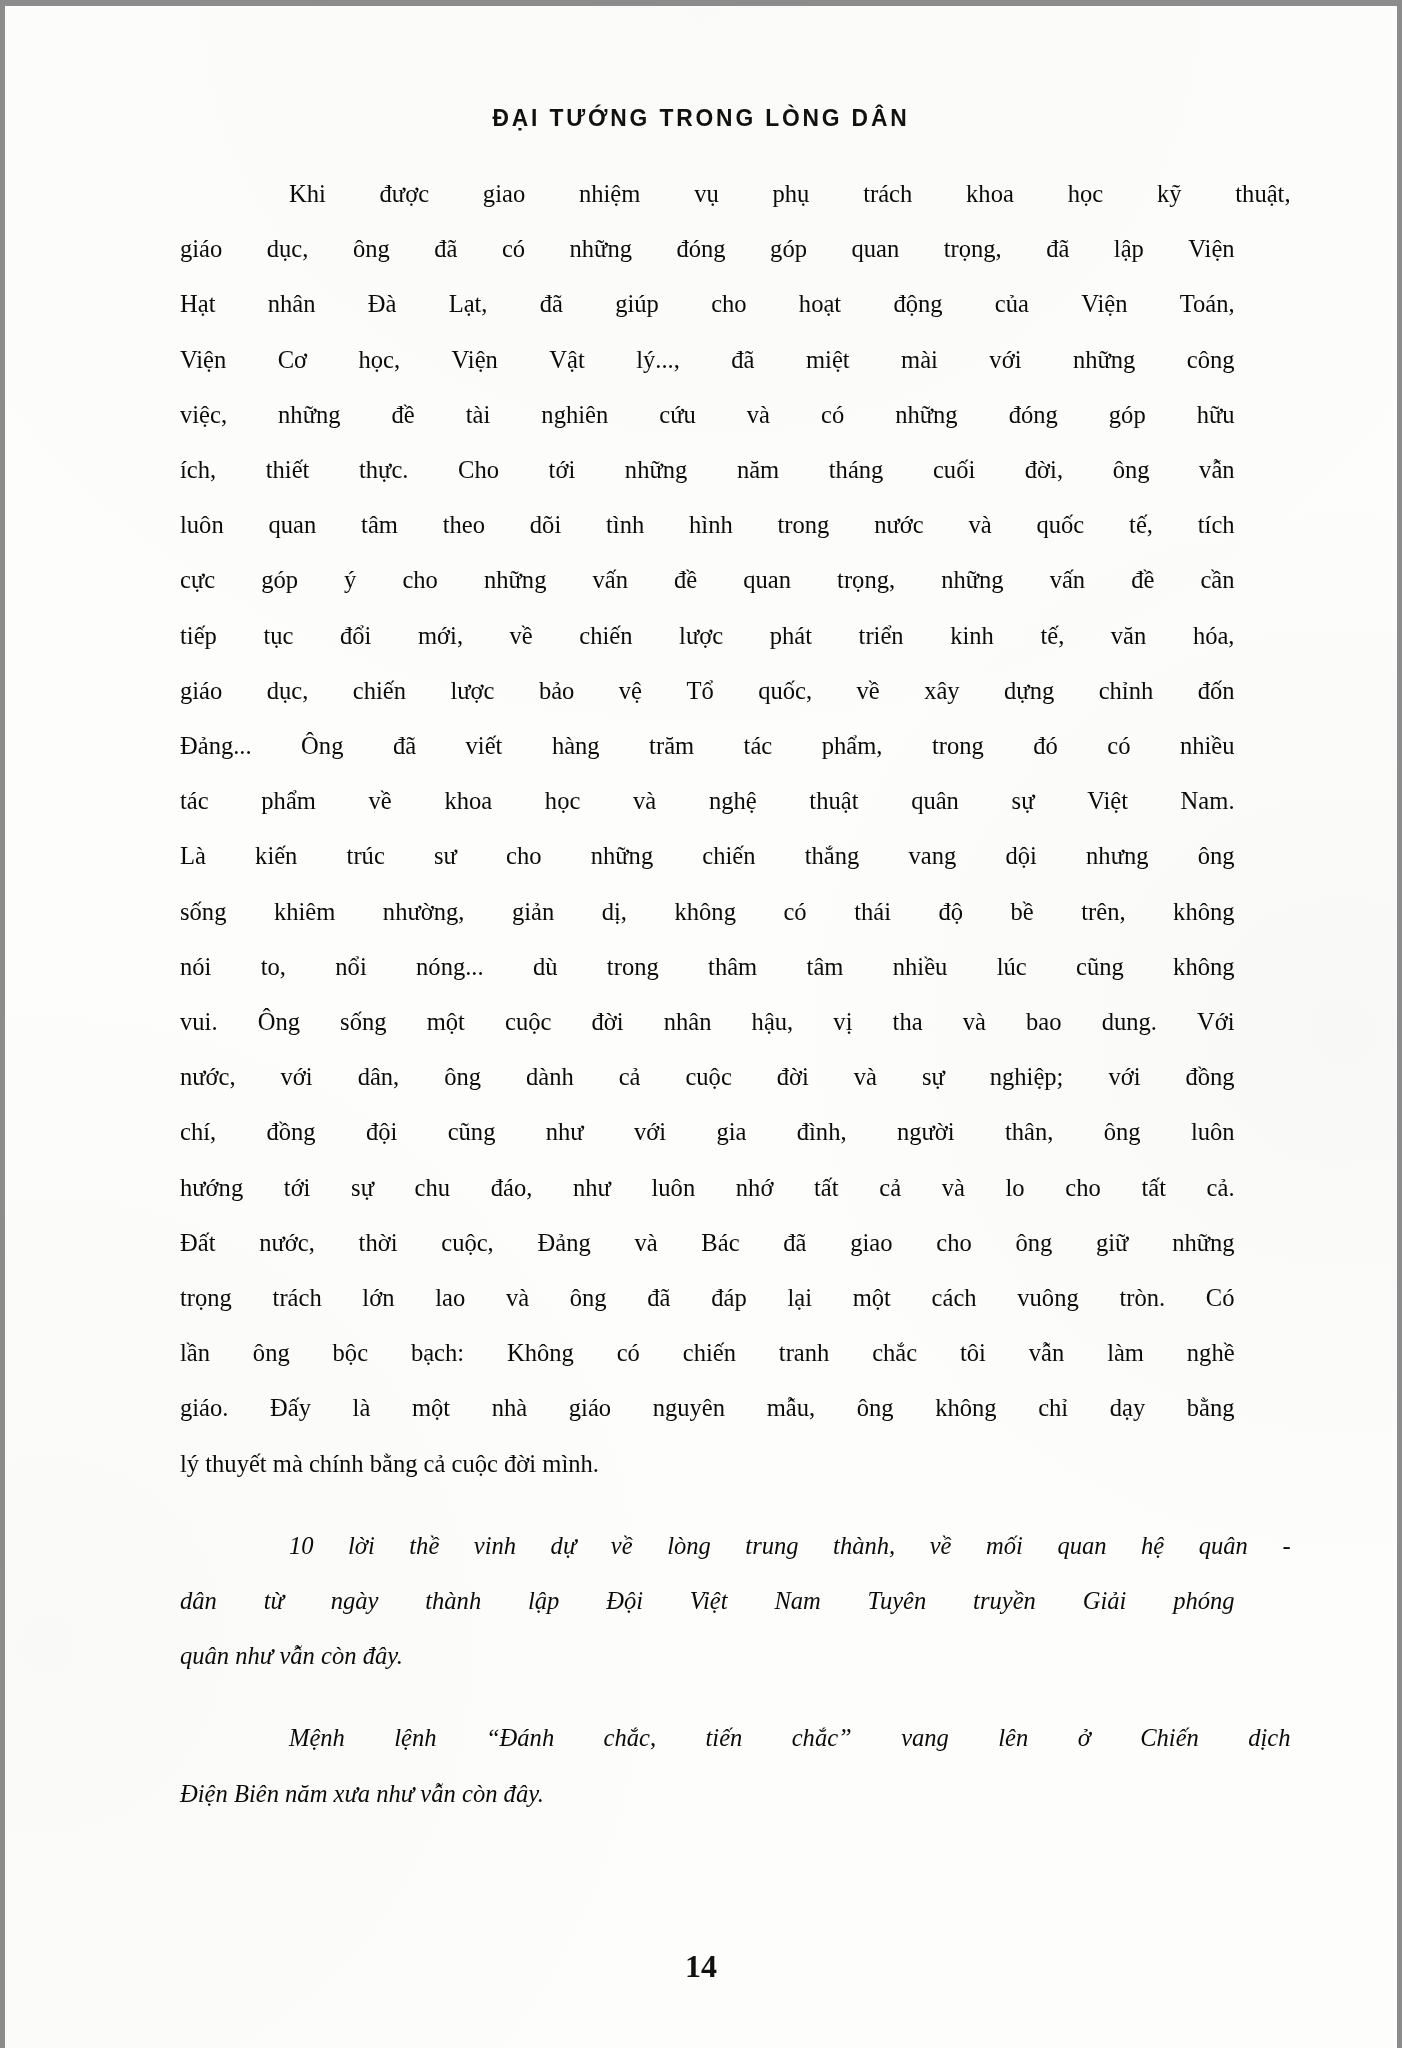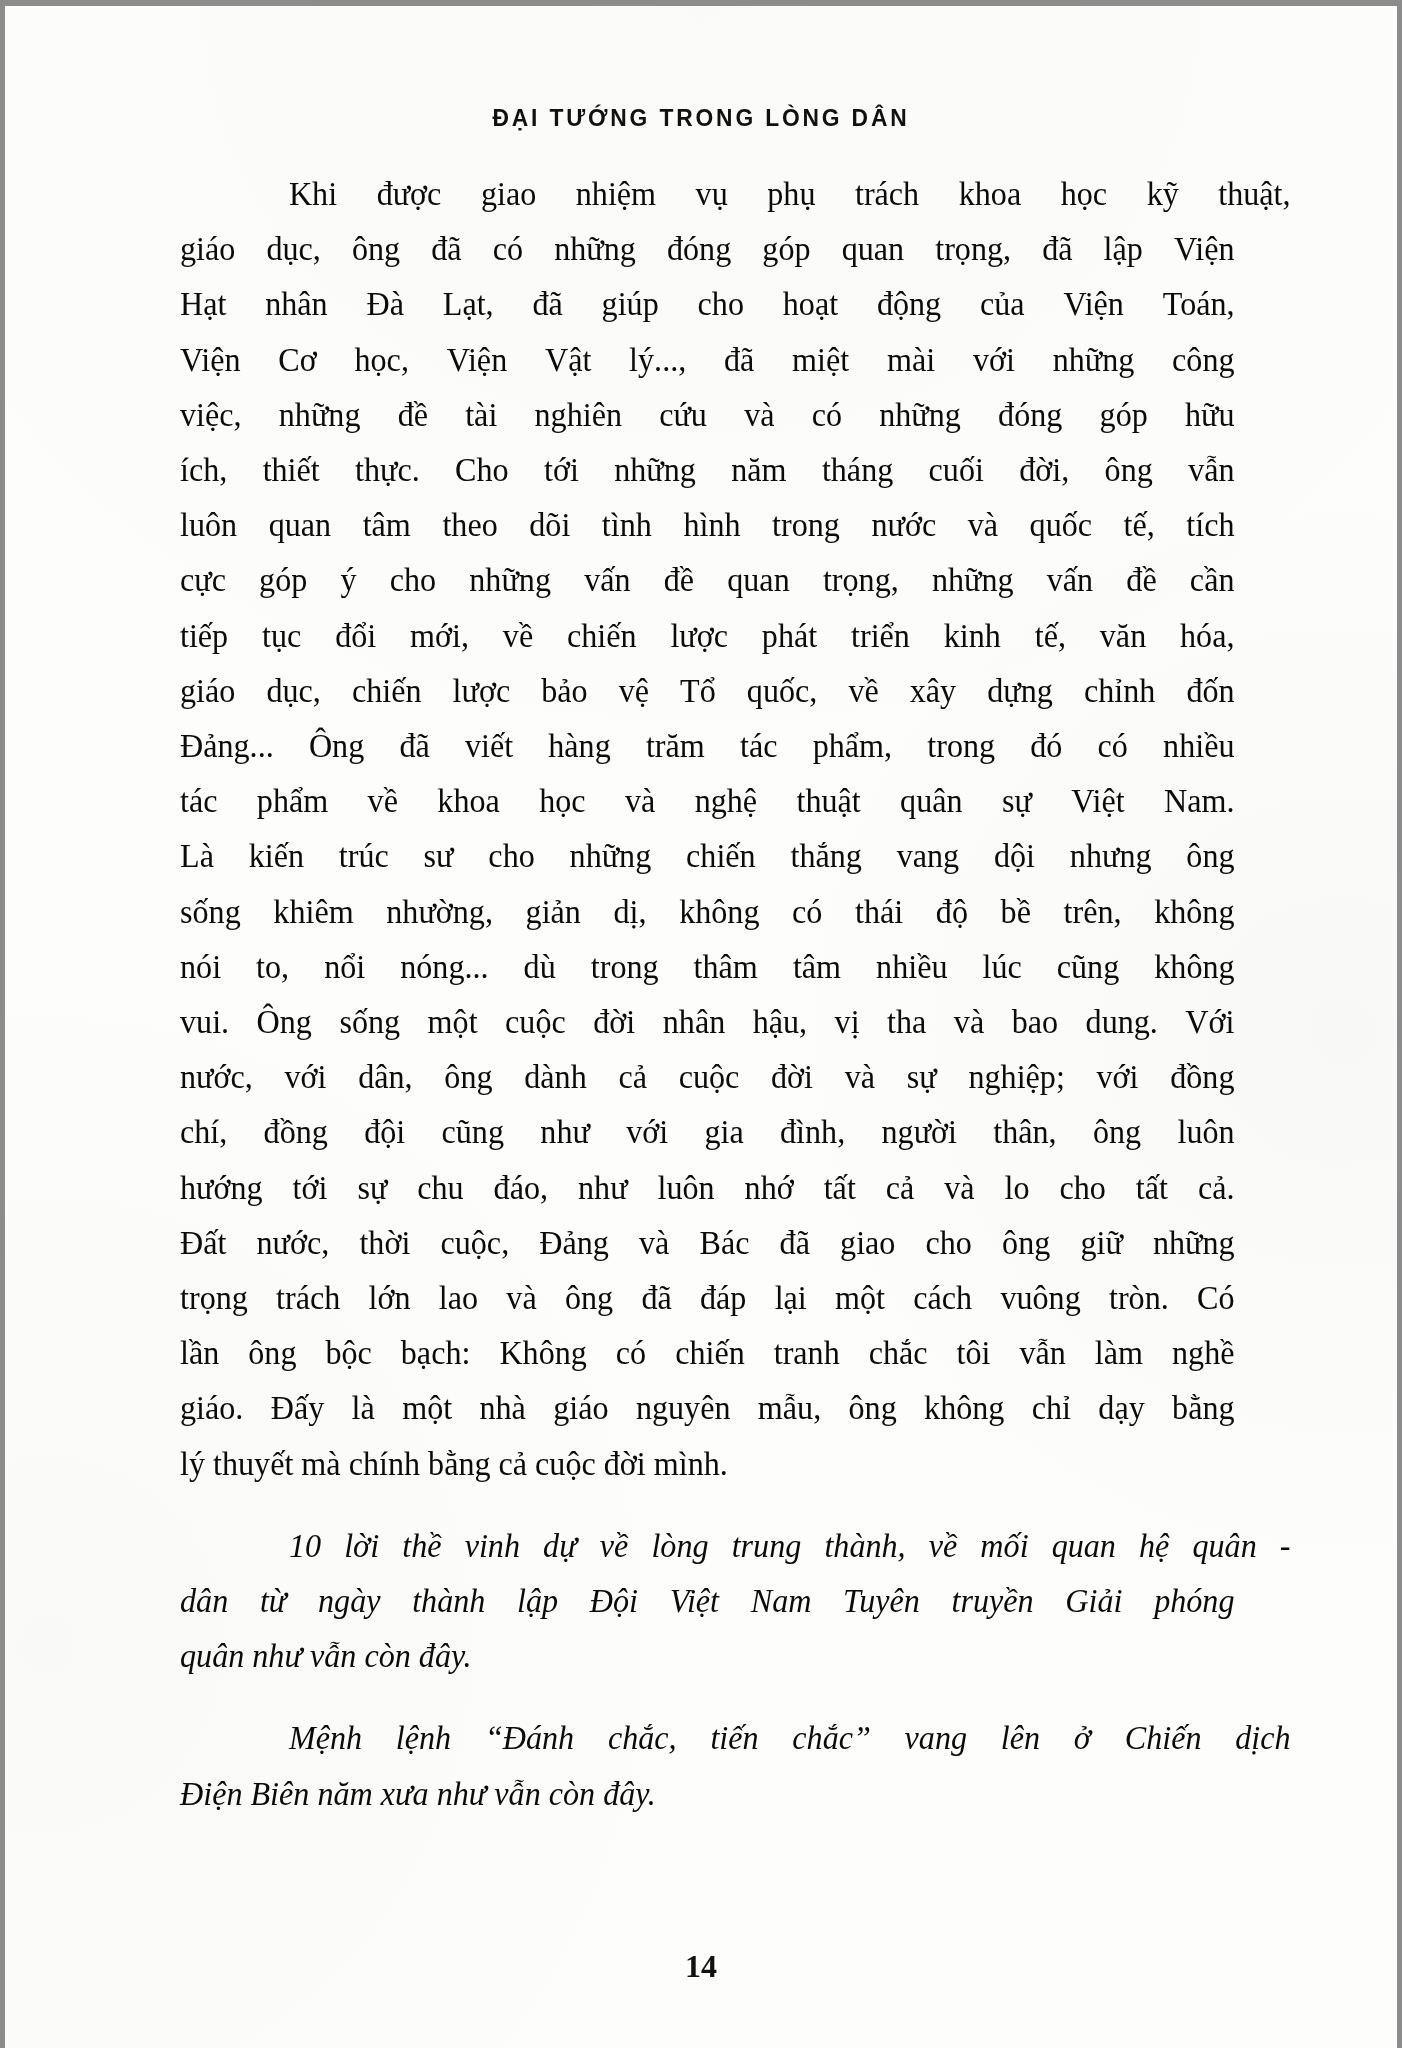--- a/index.html
+++ b/index.html
@@ -42,21 +42,21 @@
   
   .text-block {
     position: absolute;
     left: 175px;
     top: 160px;
     width: 1055px;
   }
 
   .para {
     margin: 0;
-    font-size: 34px;
+    font-size: 26px;
     line-height: 55.2px;
     color: #0b0b0b;
     text-rendering: optimizeLegibility;
   }
 
   .para + .para {
     margin-top: 27px;
     font-style: italic;
   }
 

